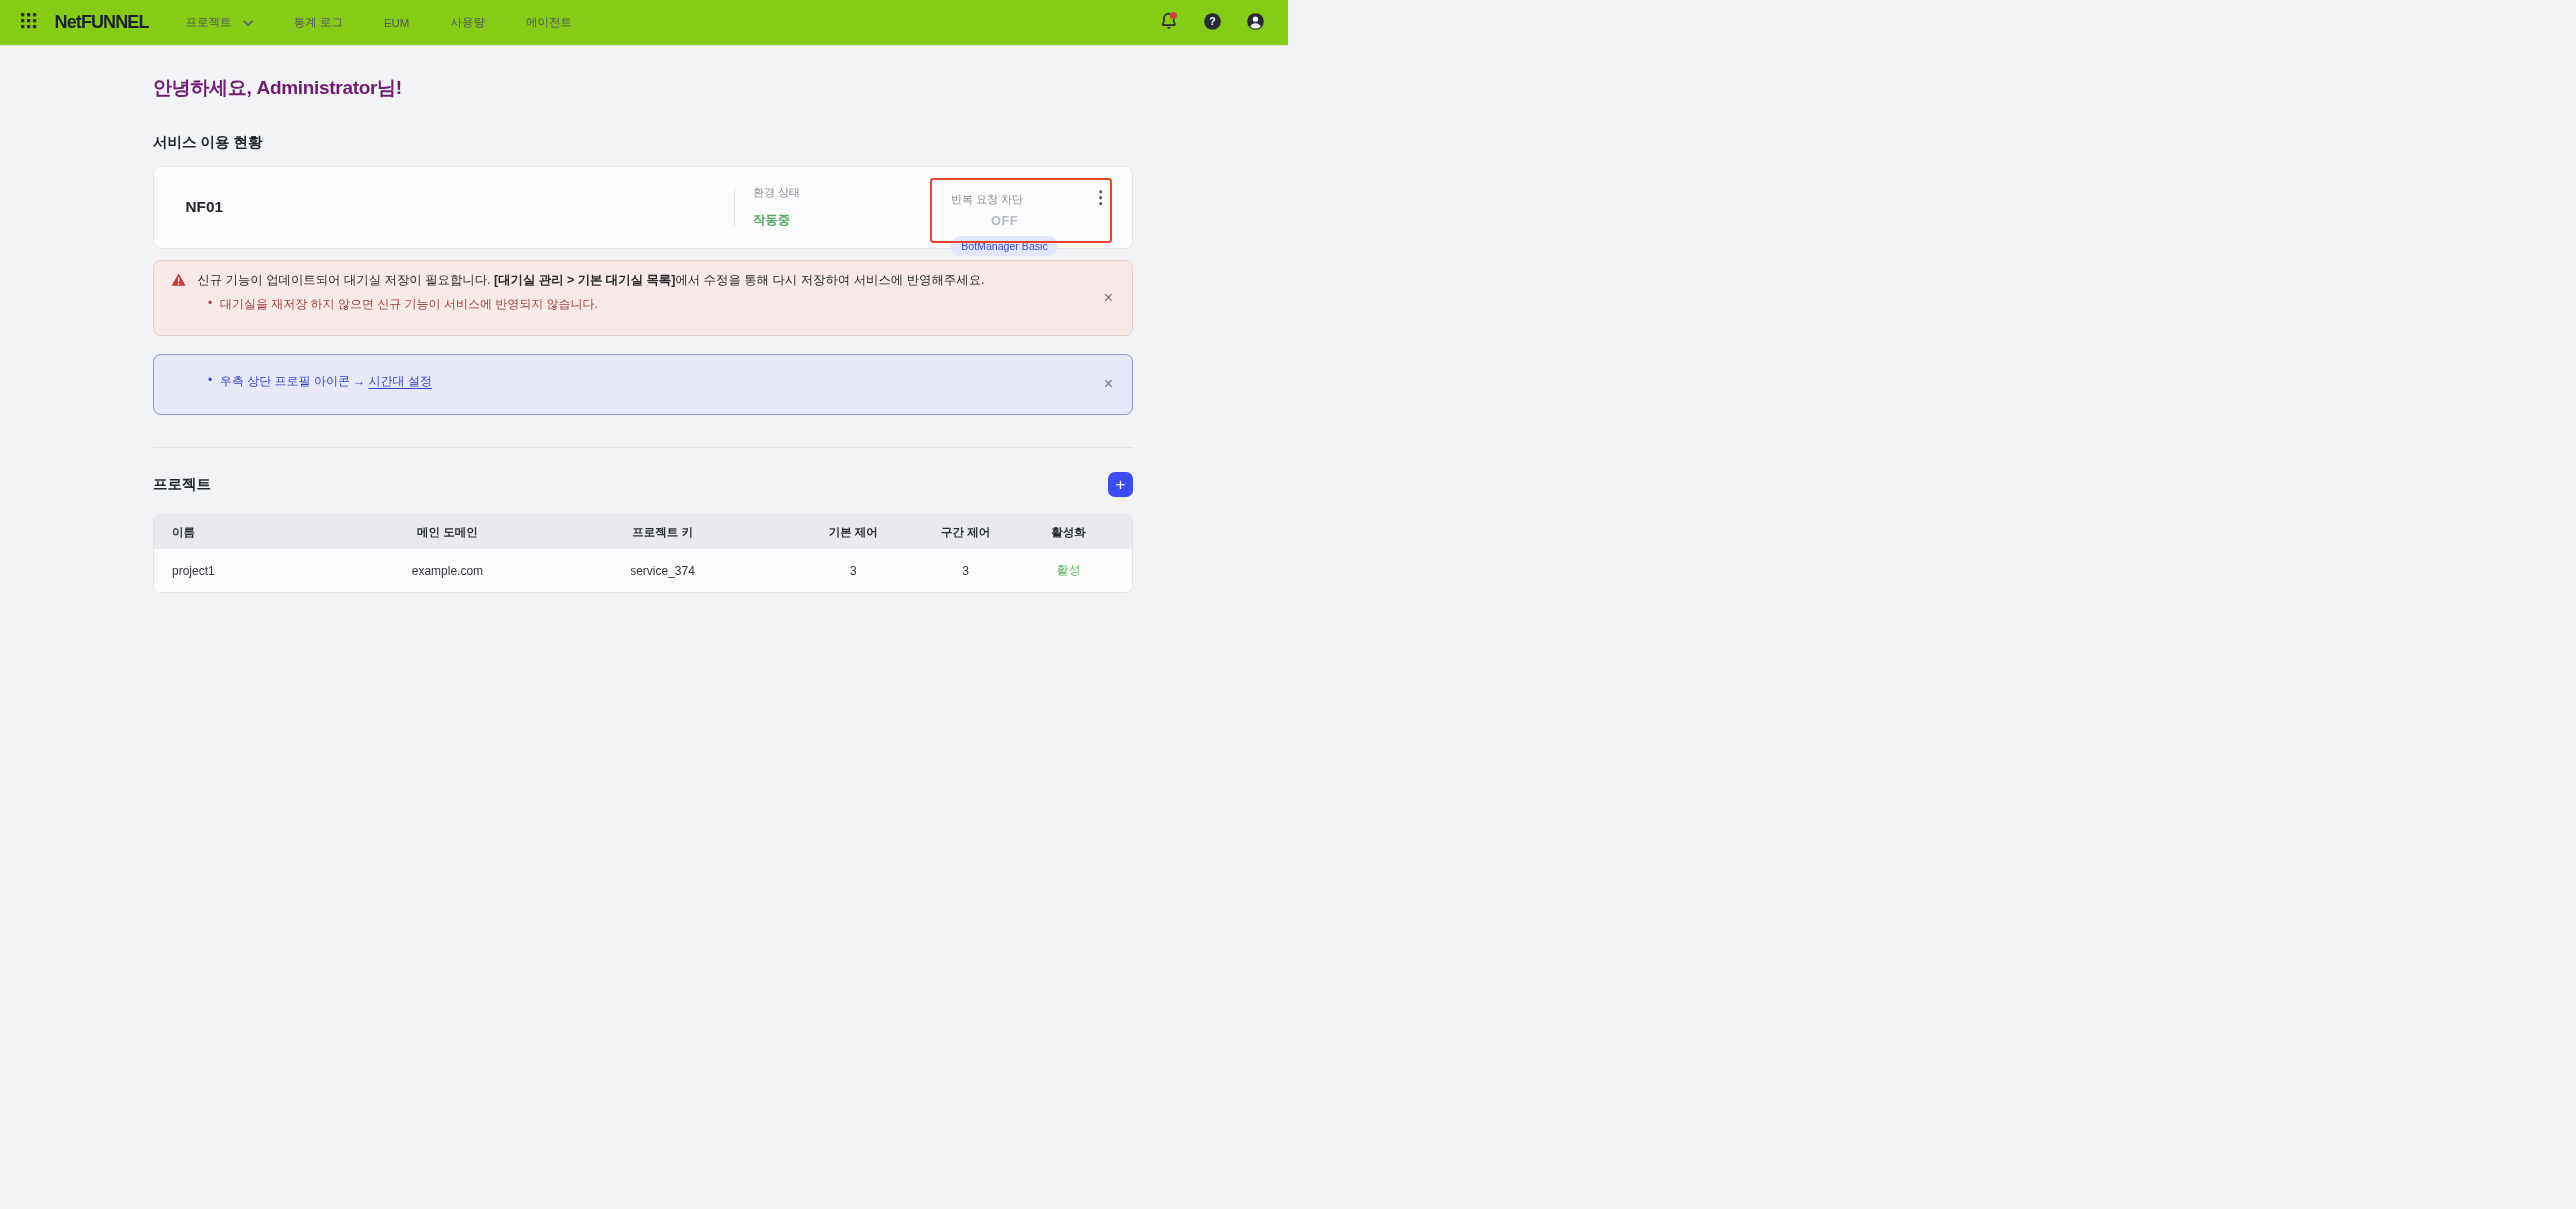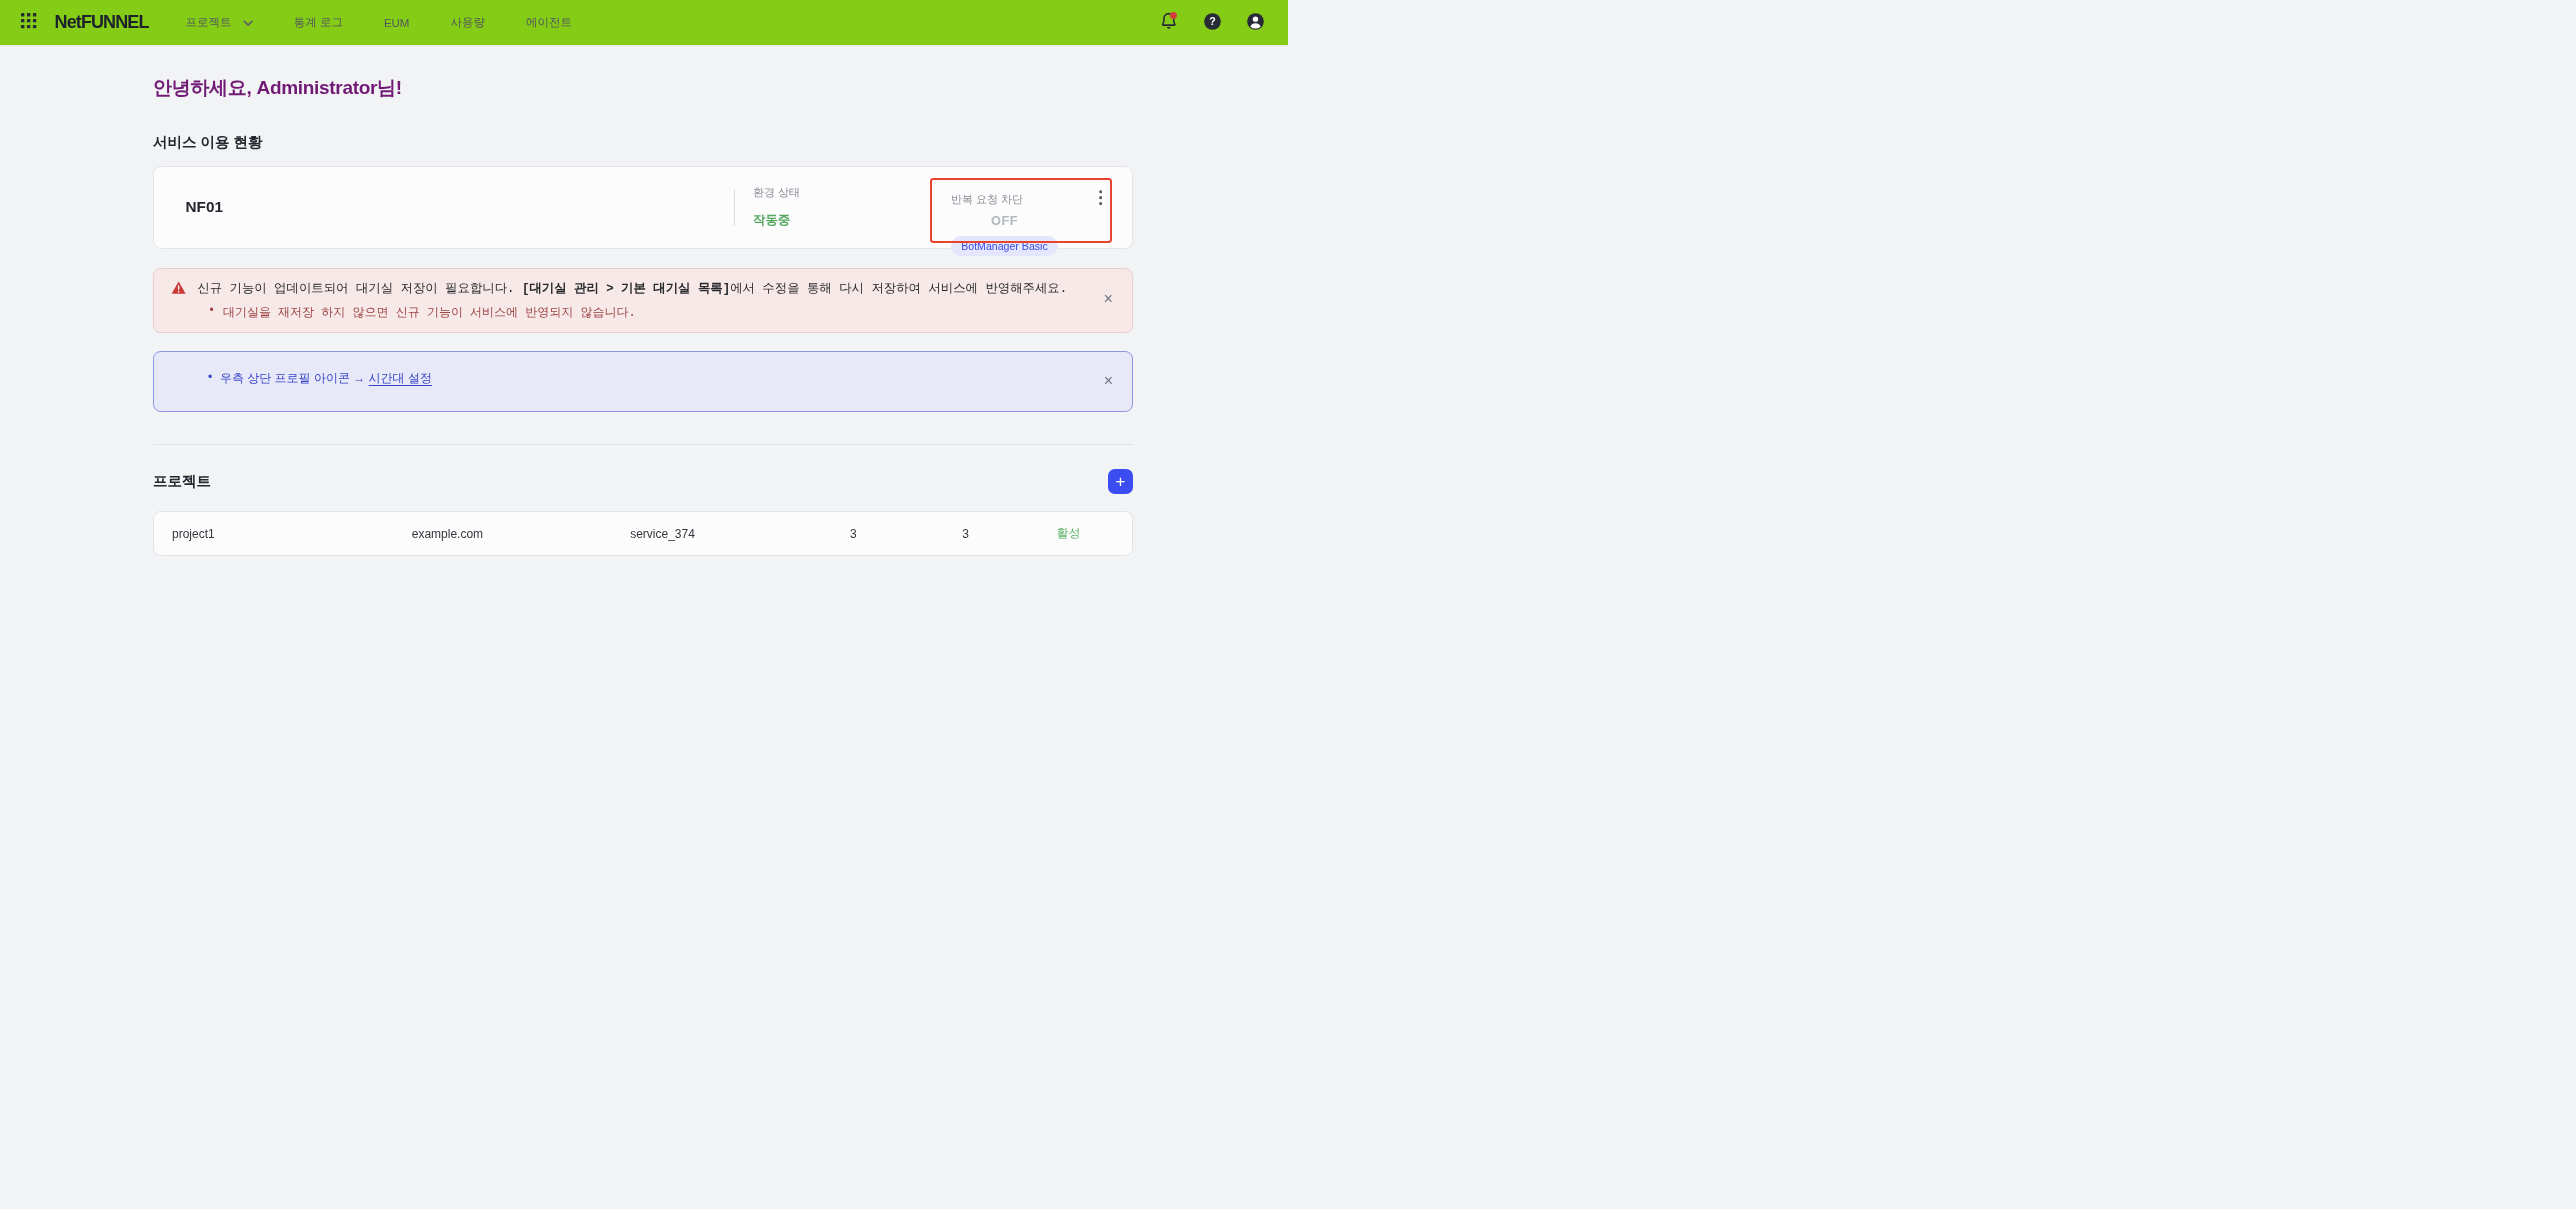--- a/index.html
+++ b/index.html
@@ -47,21 +47,21 @@
     padding:4.3px 10.2px; border-radius:11px; white-space:nowrap;
   }
   .kebab-btn { position:absolute; left:937px; top:23px; width:19px; height:19px; display:flex; align-items:center; justify-content:center; cursor:pointer; }
   .annotation-box {
     position:absolute; left:776px; top:11px; width:182px; height:65px;
     border:2.6px solid #e8432b; border-radius:3.4px; pointer-events:none;
   }
 
   
   .alert { position:relative; border-radius:7.7px; padding:11px 51px 11px 17px; }
-  .alert-warning { margin-top:19px; background:#f8e9e9; border:0.9px solid #e9cdcd; height:65px;font-family:Liberation Mono, monospace; }
+  .alert-warning { margin-top:11px; background:#f8e9e9; border:0.9px solid #e9cdcd; height:76px; }
   .alert-info { margin-top:18px; background:#e7e9f9; border:1.3px solid #8d95e2; height:61px; }
   .alert-line1 { display:flex; align-items:center; gap:11px; font-size:12.4px; color:#26282c; }
   .alert-line1 .bold { font-weight:700; }
   .alert-line2 { margin-top:7.7px; font-size:12px; display:flex; gap:7.7px; }
   .alert-warning .alert-line2 { color:#9c4343; margin-left:37px; }
   .alert-info .alert-line2 { color:#3643c7; margin-left:37px; }
   .alert-close {
     position:absolute; right:19px; top:50%; transform:translateY(-50%);
     font-size:16px; color:#6e747c; cursor:pointer; line-height:1; font-weight:400;
   }
@@ -227,20 +227,28 @@
   <hr class="rule">
 
   <div class="proj-head">
     <h2 class="section-title">프로젝트</h2>
     <button class="add-btn">
         <span>+</span>
       </button>
   </div>
 
   <div class="table-wrap">
+    <div class="t-row t-header">
+      <div class="t-cell first">이름</div>
+      <div class="t-cell">메인 도메인</div>
+      <div class="t-cell">프로젝트 키</div>
+      <div class="t-cell">기본 제어</div>
+      <div class="t-cell">구간 제어</div>
+      <div class="t-cell">활성화</div>
+    </div>
     <div class="t-row t-body-row">
       <div class="t-cell first">project1</div>
       <div class="t-cell">example.com</div>
       <div class="t-cell">service_374</div>
       <div class="t-cell">3</div>
       <div class="t-cell">3</div>
       <div class="t-cell status-active">활성</div>
     </div>
   </div>
 

